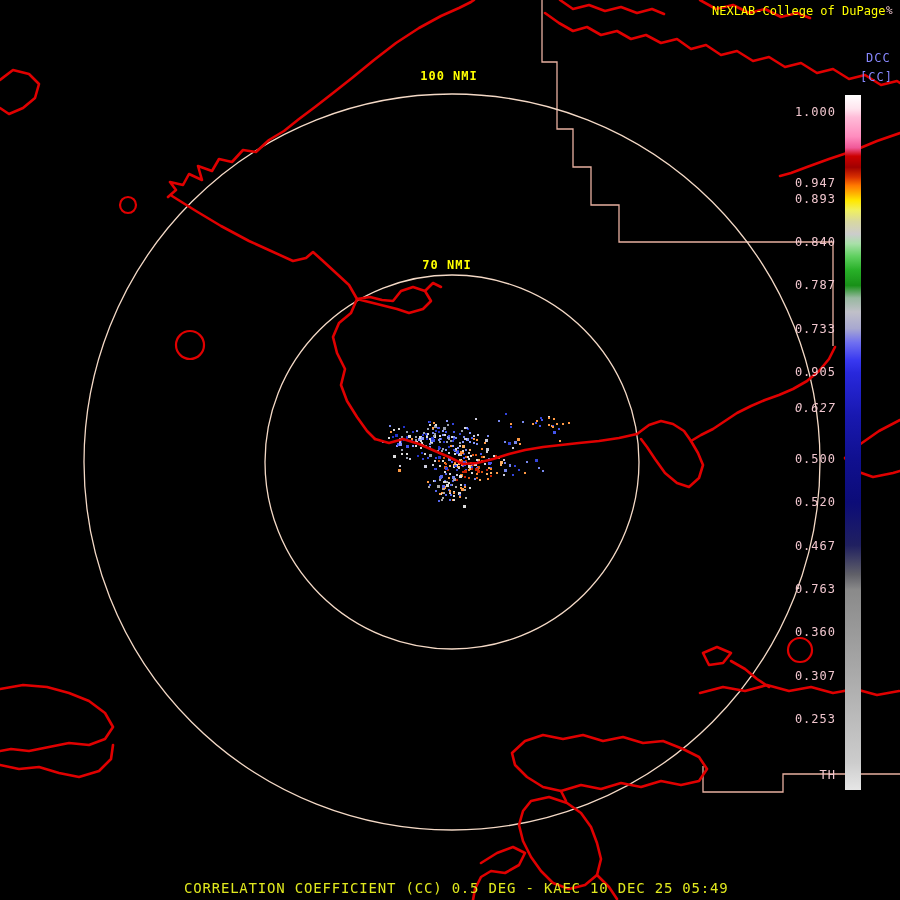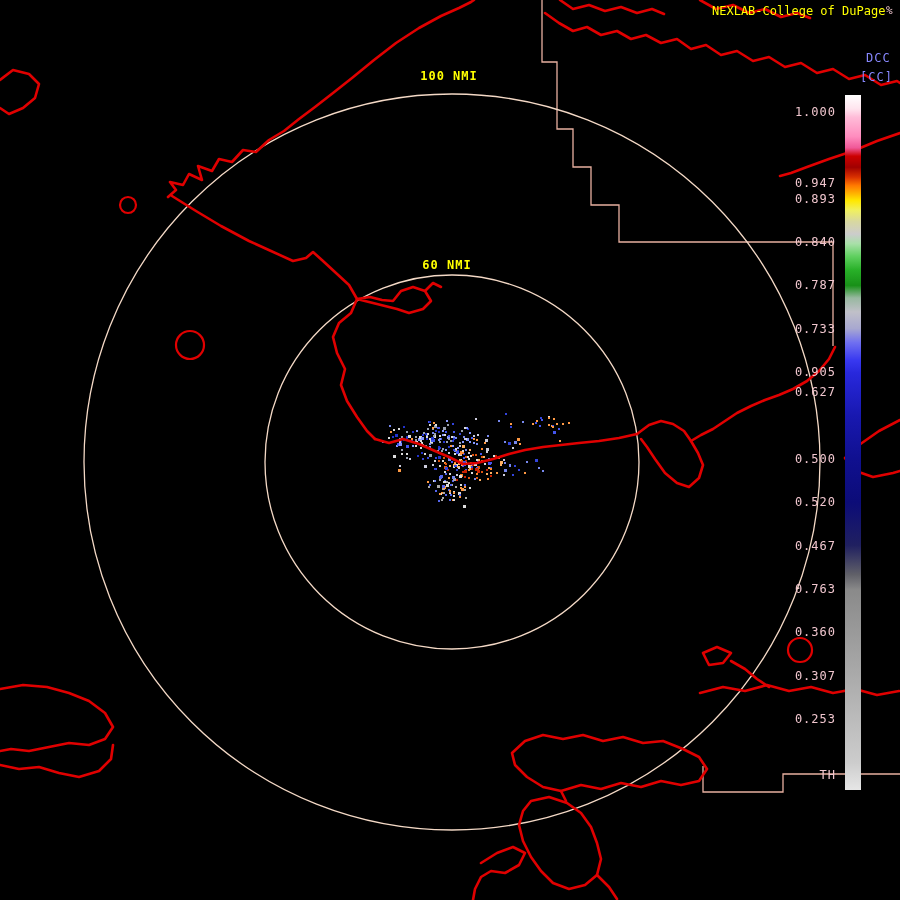--- a/index.html
+++ b/index.html
@@ -473,41 +473,42 @@
       <path d="M561 791 L566 801"></path>
       <path d="M597 875 L609 887 L617 899"></path>
       <path d="M481 863 L497 853 L513 847 L525 853 L519 865 L505 873 L491 871 L481 877 L475 889 L473 900"></path>
       <path d="M700 693 L723 687 L745 691 L767 685 L789 691 L811 687 L833 693 L855 689 L877 695 L899 691"></path>
       <path d="M703 653 L717 647 L731 653 L723 663 L709 665 Z"></path>
       <path d="M731 661 L745 669 L757 679 L769 687"></path>
     </g>
   </svg>
 
   <div class="rlabel" style="left:449px;top:69px">100 NMI</div>
-  <div class="rlabel" style="left:447px;top:258px">60 NMI</div>
+  <div class="rlabel" style="left:447px;top:258px">70 NMI</div>
 
   <div id="colorbar" style="background: linear-gradient(rgb(255, 255, 255) 0%, rgb(255, 228, 238) 2%, rgb(255, 188, 216) 3.2%, rgb(255, 140, 190) 6%, rgb(240, 88, 152) 7.6%, rgb(204, 0, 0) 8.8%, rgb(160, 0, 0) 10.4%, rgb(216, 48, 0) 11.8%, rgb(255, 120, 0) 13%, rgb(255, 180, 0) 14.2%, rgb(255, 232, 0) 15.2%, rgb(240, 240, 96) 16.6%, rgb(216, 216, 160) 18.2%, rgb(204, 204, 204) 20%, rgb(168, 224, 168) 21.4%, rgb(96, 208, 96) 23.2%, rgb(40, 176, 40) 25.2%, rgb(24, 144, 24) 27.4%, rgb(152, 184, 160) 29.2%, rgb(192, 192, 200) 31.2%, rgb(168, 168, 208) 33.6%, rgb(112, 112, 240) 35.6%, rgb(56, 56, 240) 38.2%, rgb(40, 40, 220) 40%, rgb(24, 24, 176) 46.1%, rgb(16, 16, 144) 52.3%, rgb(12, 12, 120) 58.6%, rgb(32, 32, 96) 64.8%, rgb(96, 96, 104) 69%, rgb(138, 138, 138) 71.2%, rgb(170, 170, 170) 83.5%, rgb(204, 204, 204) 96%, rgb(216, 216, 216) 97.8%, rgb(230, 230, 230) 100%);"></div>
   <div id="tick-layer">
       <div class="cbtick" style="top: 106px;">1.000</div>
       <div class="cbtick" style="top: 149.35px; margin-top: 28px;">0.947</div>
       <div class="cbtick" style="top: 192.7px;">0.893</div>
       <div class="cbtick" style="top: 236.05px; margin-left: 48px;">0.840</div>
       <div class="cbtick" style="top: 279.4px;">0.787</div>
       <div class="cbtick" style="top: 322.75px;">0.733</div>
       <div class="cbtick" style="top: 366.1px;">0.905</div>
-      <div class="cbtick" style="top: 386px;">0.627</div>
+      <div class="cbtick" style="top: 402px; font-style: italic;">0.627</div>
       <div class="cbtick" style="top: 452.8px;">0.500</div>
       <div class="cbtick" style="top: 496.15px;">0.520</div>
       <div class="cbtick" style="top: 539.5px;">0.467</div>
       <div class="cbtick" style="top: 582.85px;">0.763</div>
       <div class="cbtick" style="top: 626.2px;">0.360</div>
       <div class="cbtick" style="top: 669.55px;">0.307</div>
       <div class="cbtick" style="top: 712.9px;">0.253</div>
       <div class="cbtick" style="top: 769.25px;">TH</div>
     </div>
 
   <div id="title" class="txt">NEXLAB-College of DuPage</div>
   <div id="title-glyph" class="txt">%</div>
   <div id="prod-code" class="txt">DCC</div>
   <div id="prod-unit" class="txt">[CC]</div>
 
+  <div id="status" class="txt">CORRELATION COEFFICIENT (CC) 0.5 DEG - KAEC 10 DEC 25 05:49</div>
 
 </div>
 
 </body></html>

